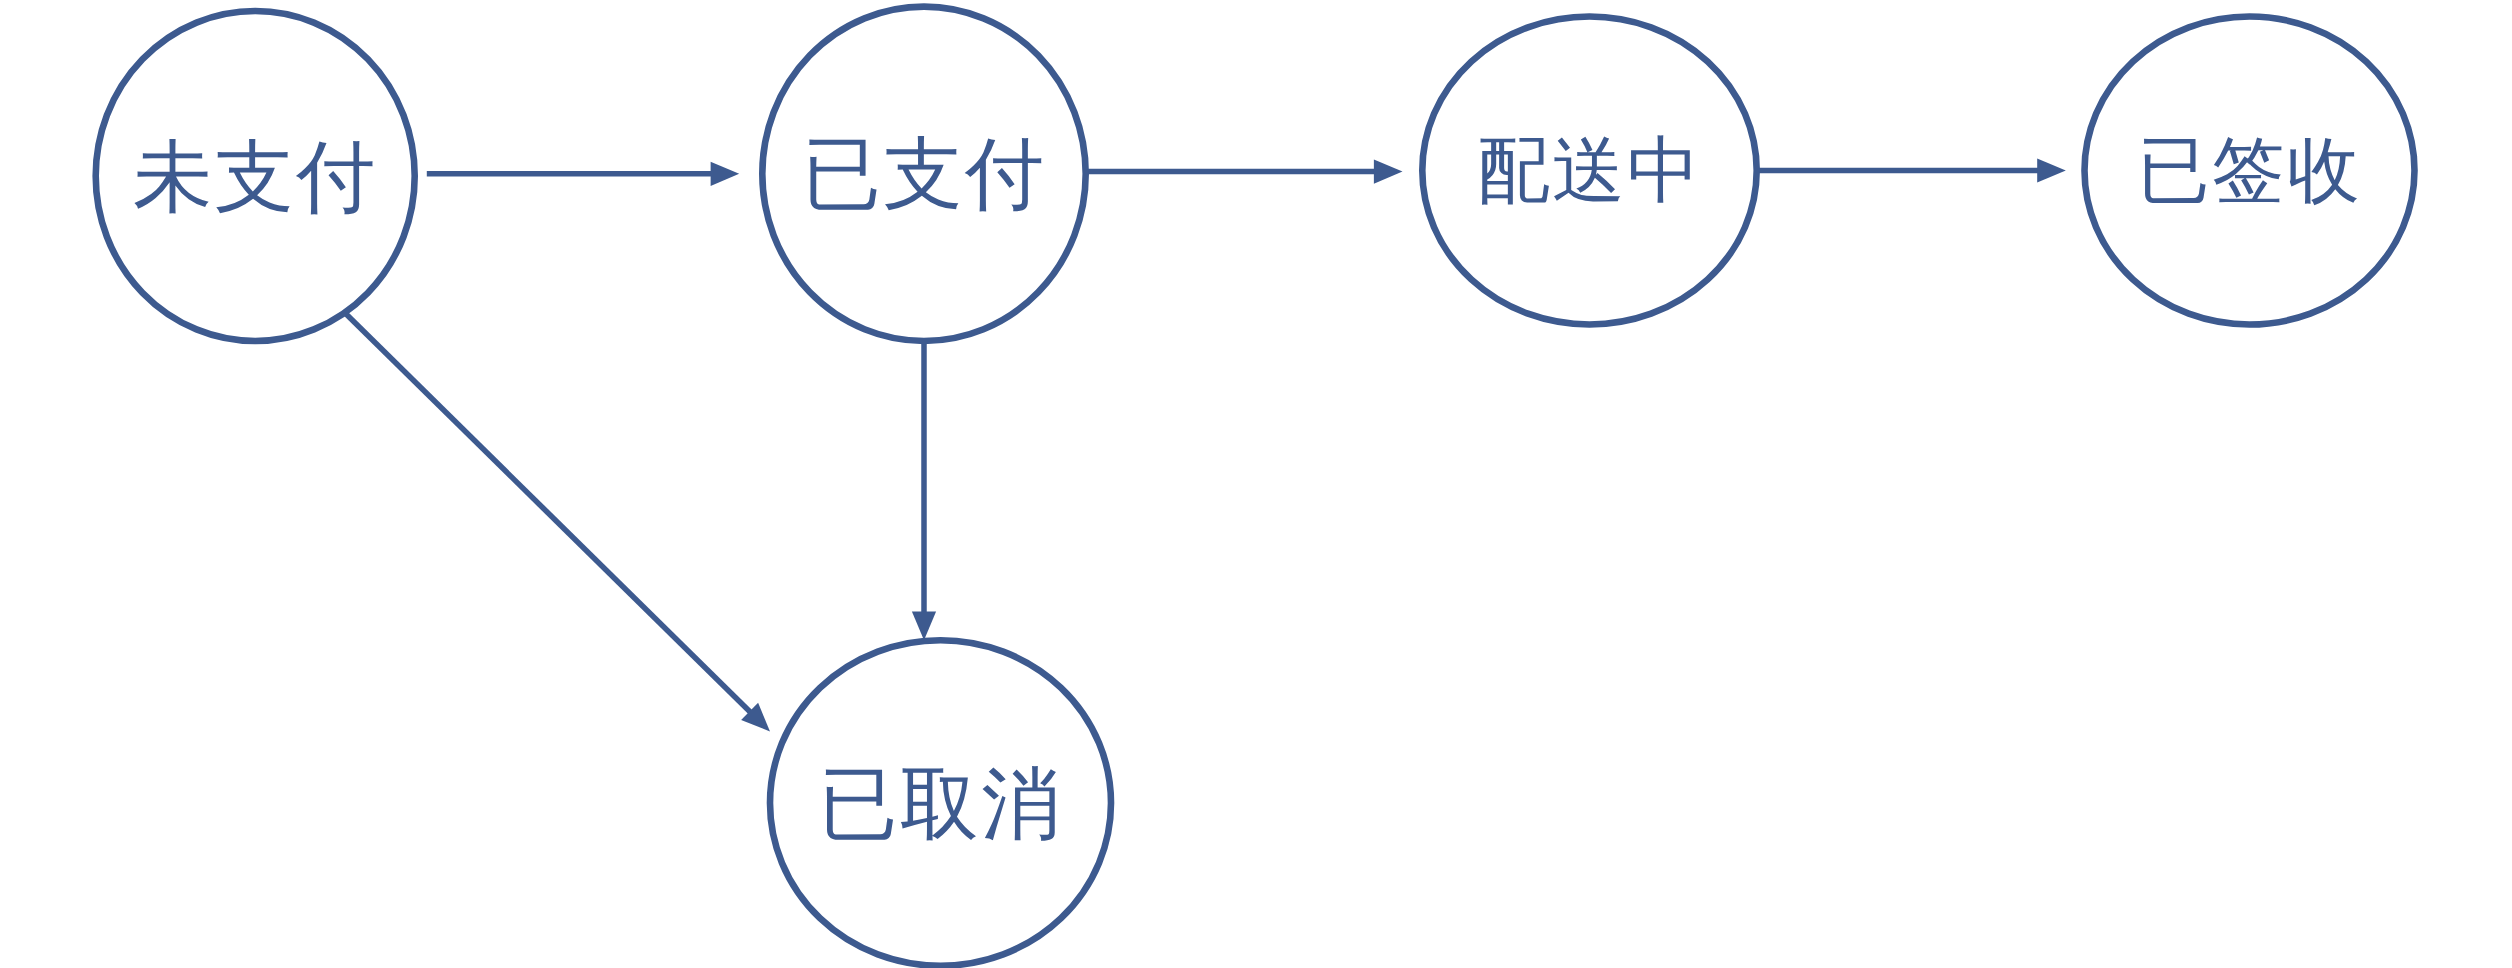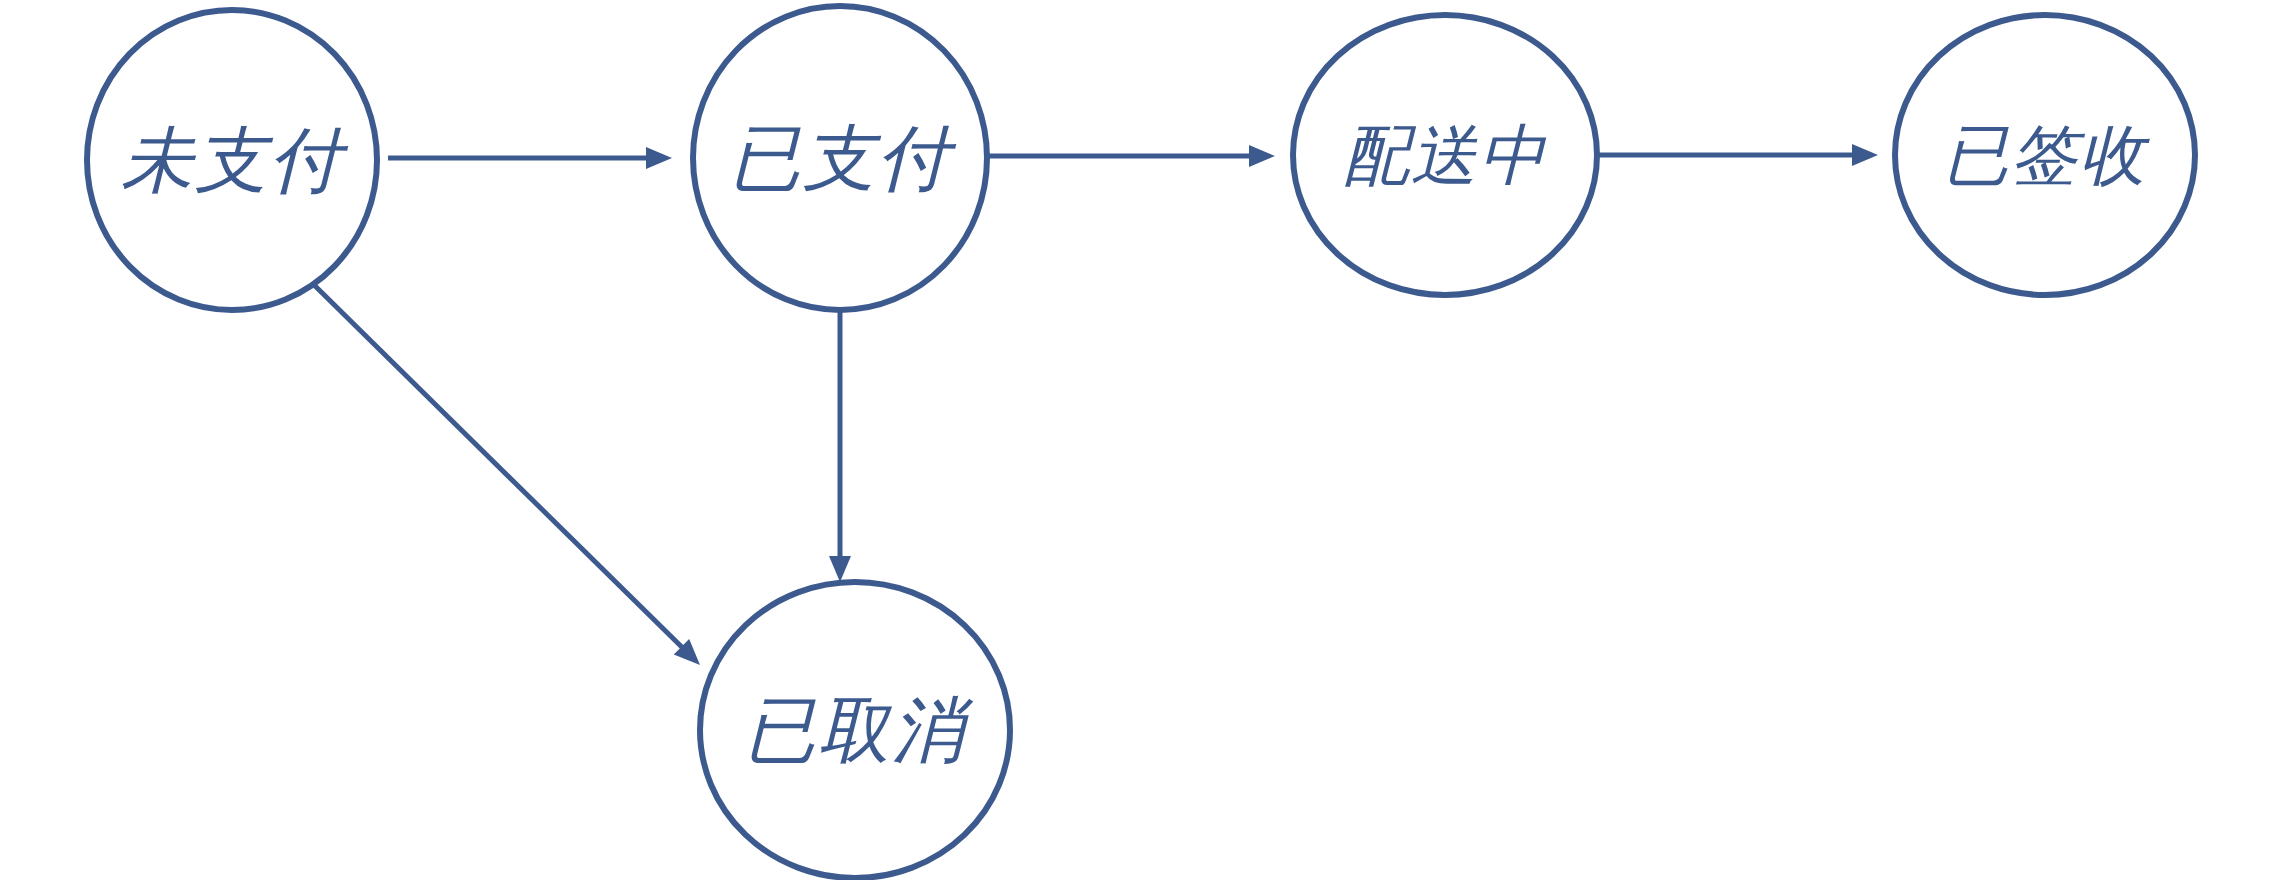--- a/index.html
+++ b/index.html
@@ -12,21 +12,20 @@
     width: 2284px;
     height: 880px;
     overflow: hidden;
     font-family: "DejaVu Sans", sans-serif;
   }
   #diagram-canvas {
     position: relative;
     width: 2284px;
     height: 880px;
     background: #ffffff;
-    font-style: italic;
   }
   #diagram-svg {
     position: absolute;
     top: 0;
     left: 0;
     width: 2284px;
     height: 880px;
     display: block;
   }
   .node-circle {

